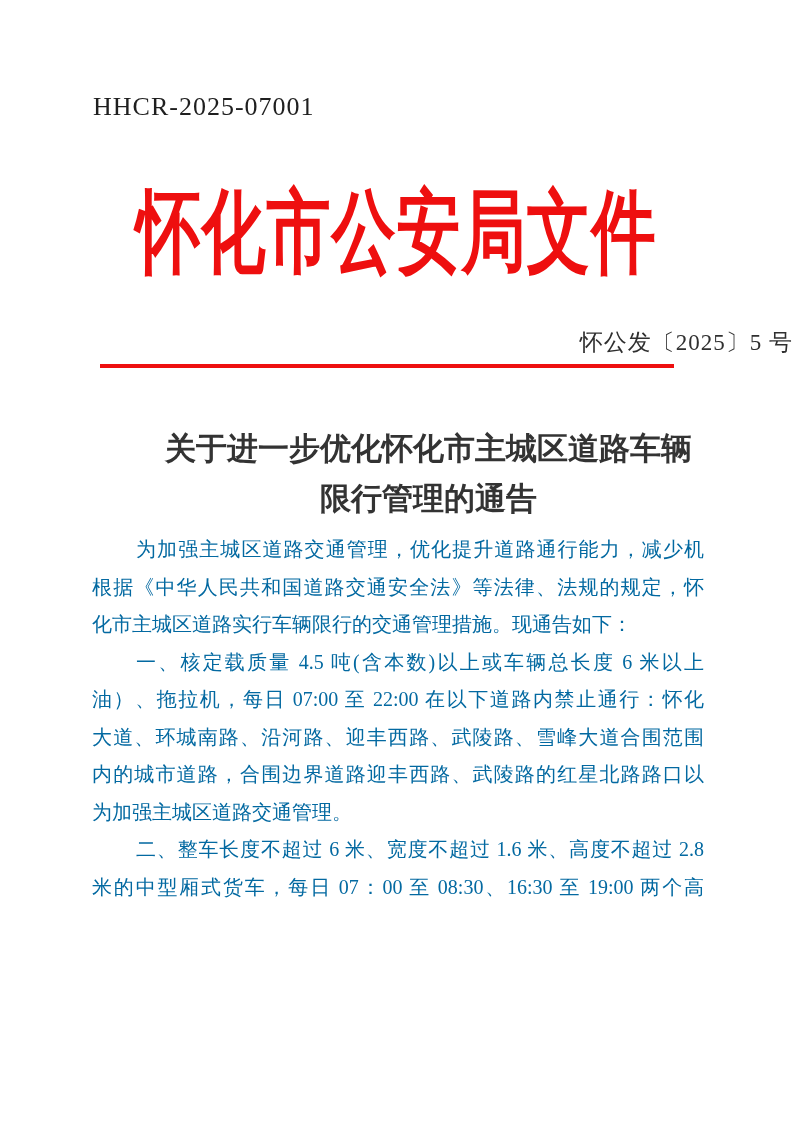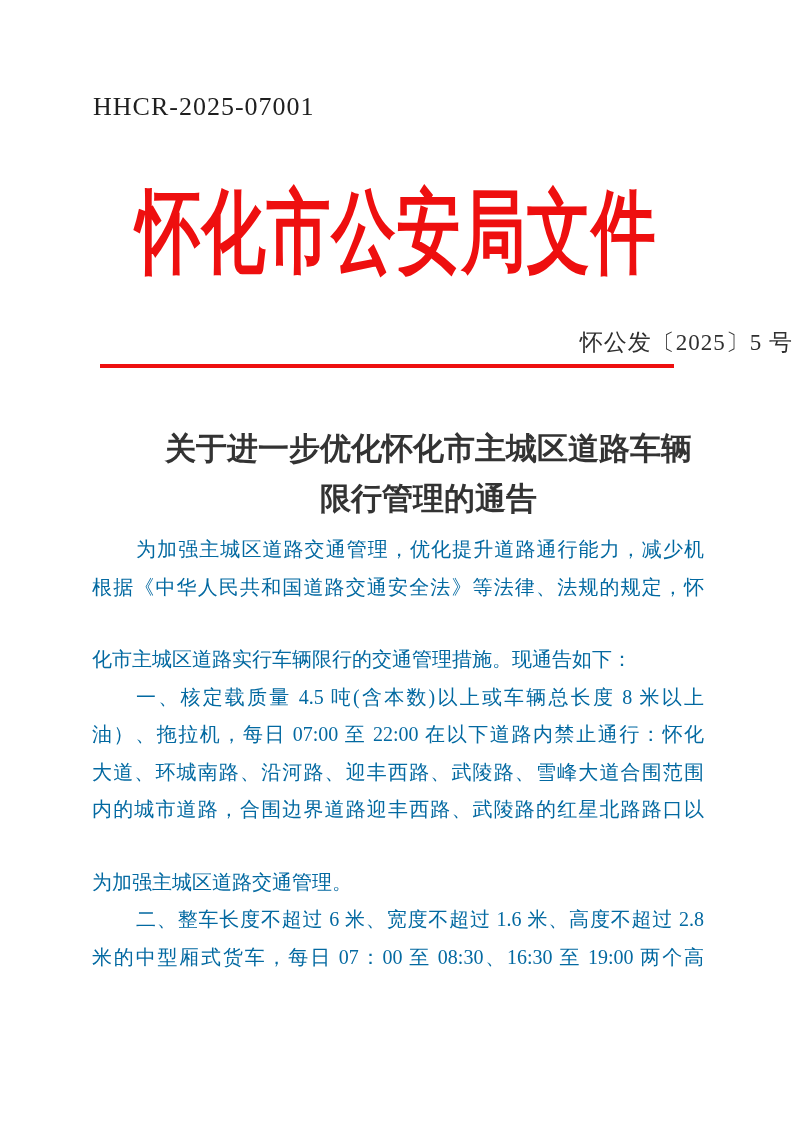--- a/index.html
+++ b/index.html
@@ -80,21 +80,21 @@
     font-family: Liberation Serif, serif;
   }
   .body-text .line {
     height: 37.5px;
     overflow: hidden;
     white-space: nowrap;
     text-align: justify;
     text-align-last: justify;
   }
   .body-text .line.indent { text-indent: 44px; }
-  .body-text .line.end { text-align-last: left; margin-top: 35px; }
+  .body-text .line.end { text-align-last: left; }
 </style>
 </head>
 <body>
 
 <div class="page">
 
   <div class="doc-code">HHCR-2025-07001</div>
 
   <div class="agency-title">怀化市公安局文件</div>
 
@@ -104,21 +104,21 @@
 
   <div class="notice-title">
     <div>关于进一步优化怀化市主城区道路车辆</div>
     <div>限行管理的通告</div>
   </div>
 
   <div class="body-text">
       <div class="line indent">为加强主城区道路交通管理，优化提升道路通行能力，减少机</div>
       <div class="line">根据《中华人民共和国道路交通安全法》等法律、法规的规定，怀</div>
       <div class="line end">化市主城区道路实行车辆限行的交通管理措施。现通告如下：</div>
-      <div class="line indent">一、核定载质量 4.5 吨(含本数)以上或车辆总长度 8 米以上</div>
+      <div class="line indent">一、核定载质量 4.5 吨(含本数)以上或车辆总长度 6 米以上</div>
       <div class="line">油）、拖拉机，每日 07:00 至 22:00 在以下道路内禁止通行：怀化</div>
       <div class="line">大道、环城南路、沿河路、迎丰西路、武陵路、雪峰大道合围范围</div>
       <div class="line">内的城市道路，合围边界道路迎丰西路、武陵路的红星北路路口以</div>
       <div class="line end">为加强主城区道路交通管理。</div>
       <div class="line indent">二、整车长度不超过 6 米、宽度不超过 1.6 米、高度不超过 2.8</div>
       <div class="line">米的中型厢式货车，每日 07：00 至 08:30、16:30 至 19:00 两个高</div>
     </div>
 
 </div>
 

